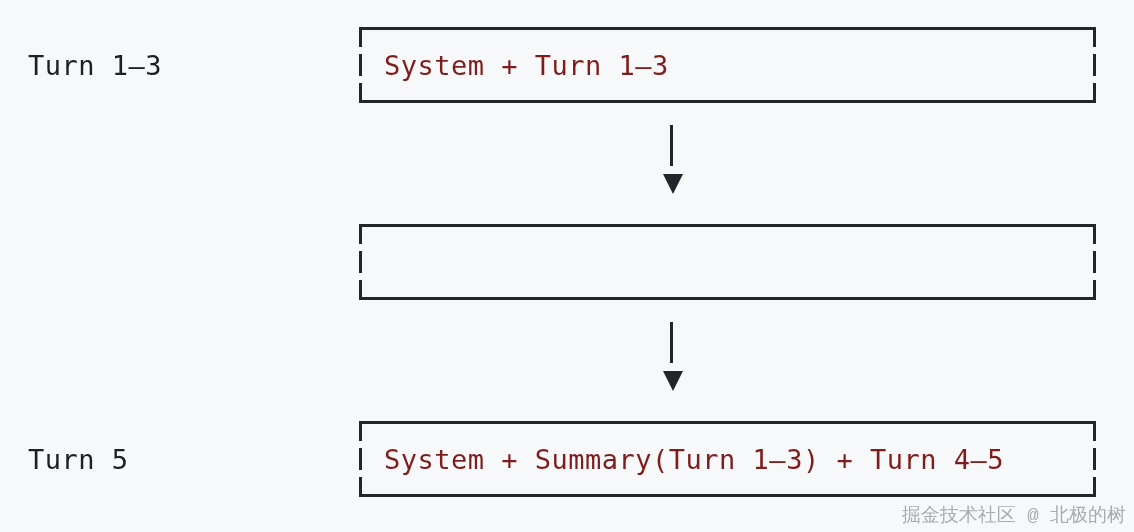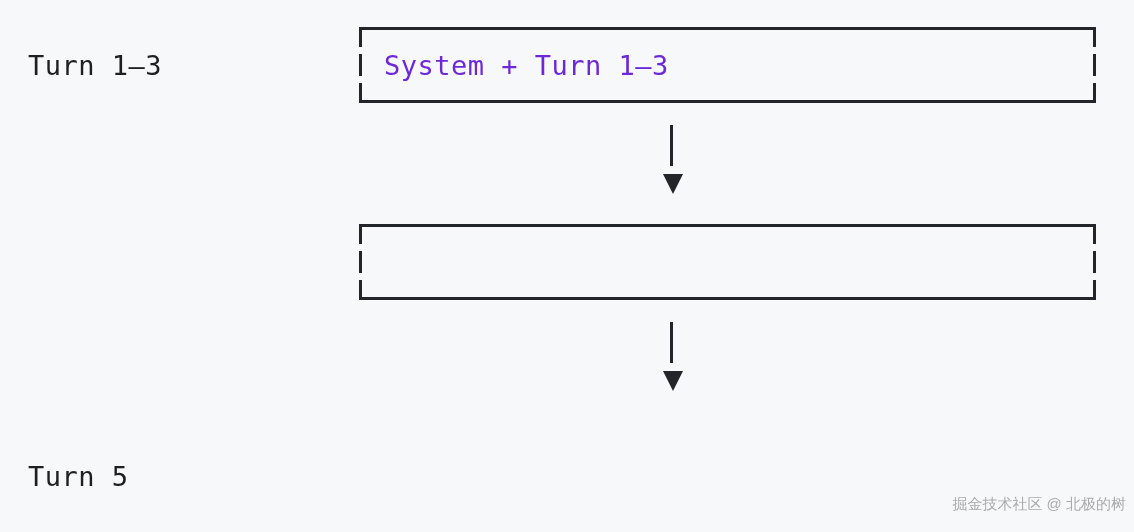--- a/index.html
+++ b/index.html
@@ -67,21 +67,21 @@
   .ascii-box .box-text {
     position: absolute;
     left: 25px;
     top: 0;
     height: 76px;
     display: flex;
     align-items: center;
     font-size: 27px;
     line-height: 1;
     letter-spacing: 0.5px;
-    color: #6d28d9;
+    color: #7f1d1d;
     white-space: pre;
   }
 
   
   .connector {
     position: absolute;
     left: 668px;
     width: 20px;
   }
   .connector .stem {
@@ -100,23 +100,23 @@
     height: 0;
     border-left: 10px solid transparent;
     border-right: 10px solid transparent;
     border-top: 20px solid #22262b;
   }
 
   
   .watermark {
     position: absolute;
     right: 16px;
-    bottom: 21px;
-    font-family: Liberation Sans, sans-serif;
-    font-size: 15px;
+    bottom: 6px;
+    font-family: Liberation Mono, monospace;
+    font-size: 19px;
     line-height: 1;
     color: rgba(60, 64, 70, 0.42);
     white-space: pre;
   }
 </style>
 </head>
 <body>
 
 <div id="canvas">
 
@@ -149,18 +149,29 @@
     <div class="edge-v right seg-a"></div>
     <div class="edge-v right seg-b"></div>
     <div class="edge-v right seg-c"></div>
   </div>
 
   <div class="connector" style="top:322px;">
     <div class="stem"></div>
     <div class="head"></div>
   </div>
 
-  <div class="row-label" style="top:446px;margin-top:17px;">Turn 5</div>
+  <div class="row-label" style="top:446px;">Turn 5</div>
 
+  <div class="ascii-box" style="top:421px;">
+    <div class="edge-h top"></div>
+    <div class="edge-h bottom"></div>
+    <div class="edge-v left  seg-a"></div>
+    <div class="edge-v left  seg-b"></div>
+    <div class="edge-v left  seg-c"></div>
+    <div class="edge-v right seg-a"></div>
+    <div class="edge-v right seg-b"></div>
+    <div class="edge-v right seg-c"></div>
+    <div class="box-text">System + Summary(Turn 1–3) + Turn 4–5</div>
+  </div>
 
   <div class="watermark">掘金技术社区 @ 北极的树</div>
 
 </div>
 
 </body></html>

